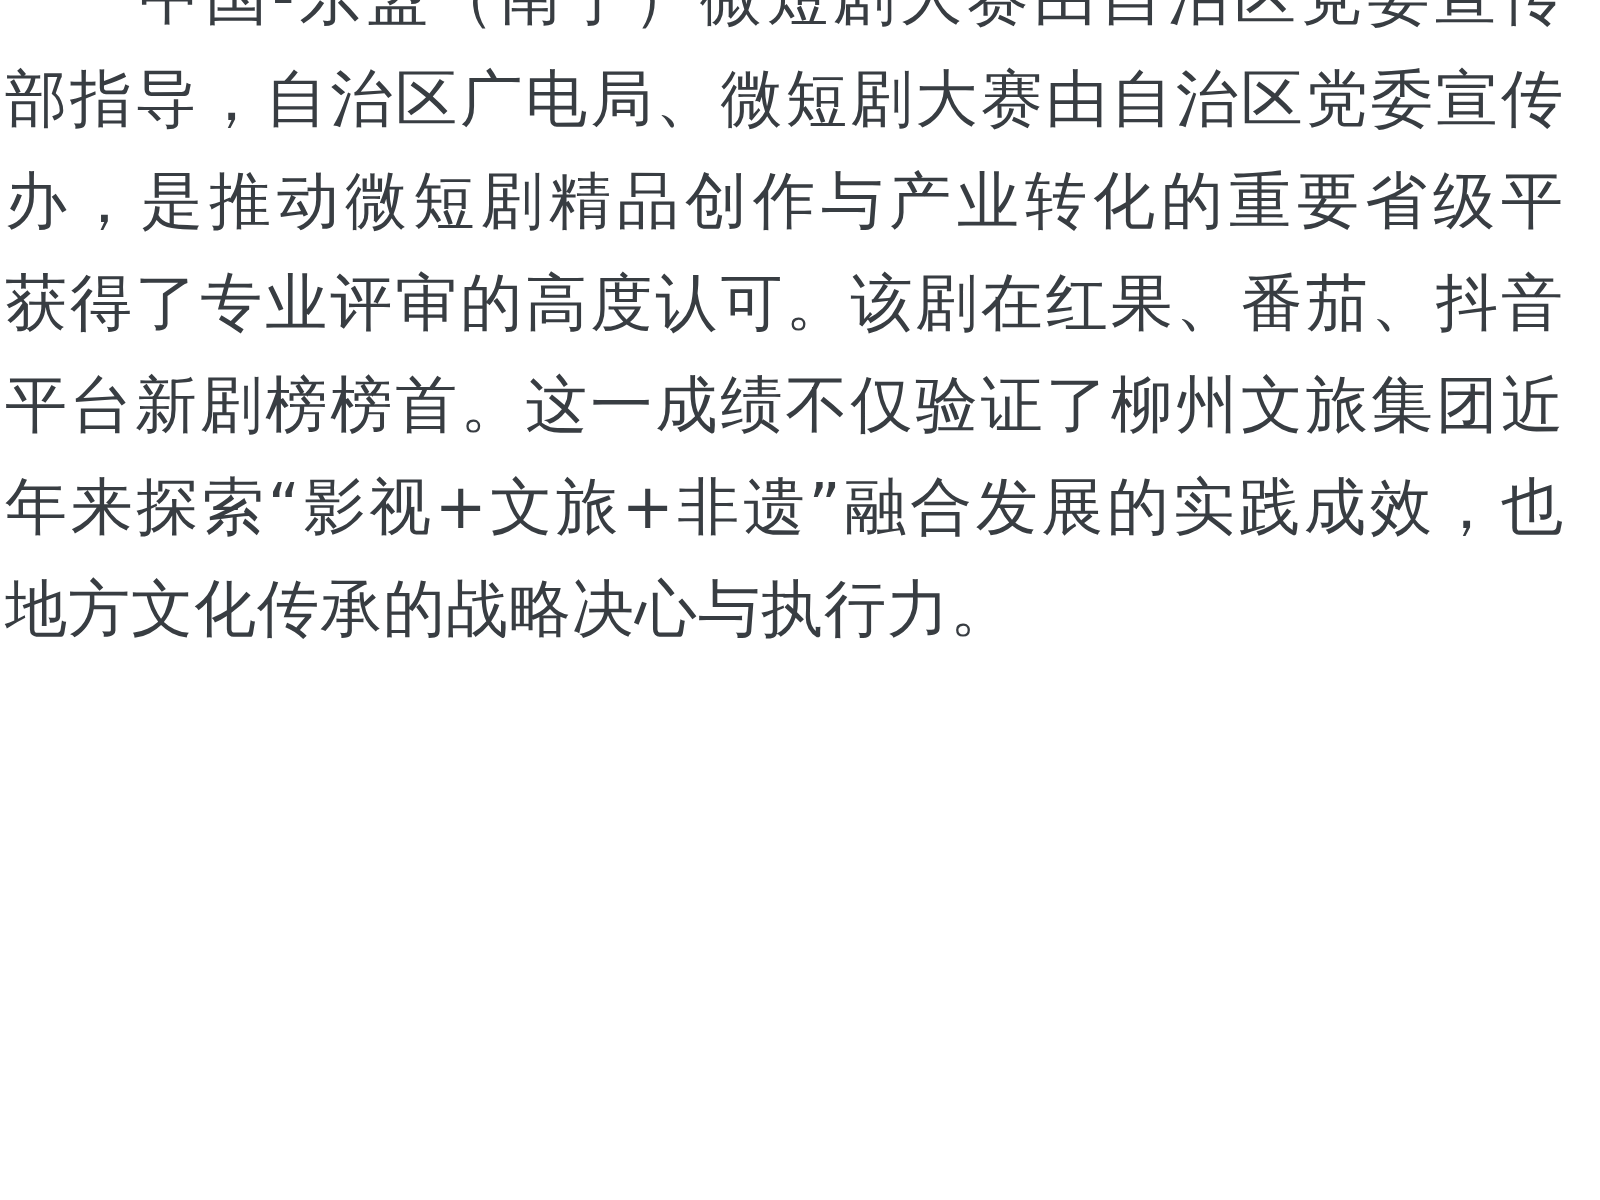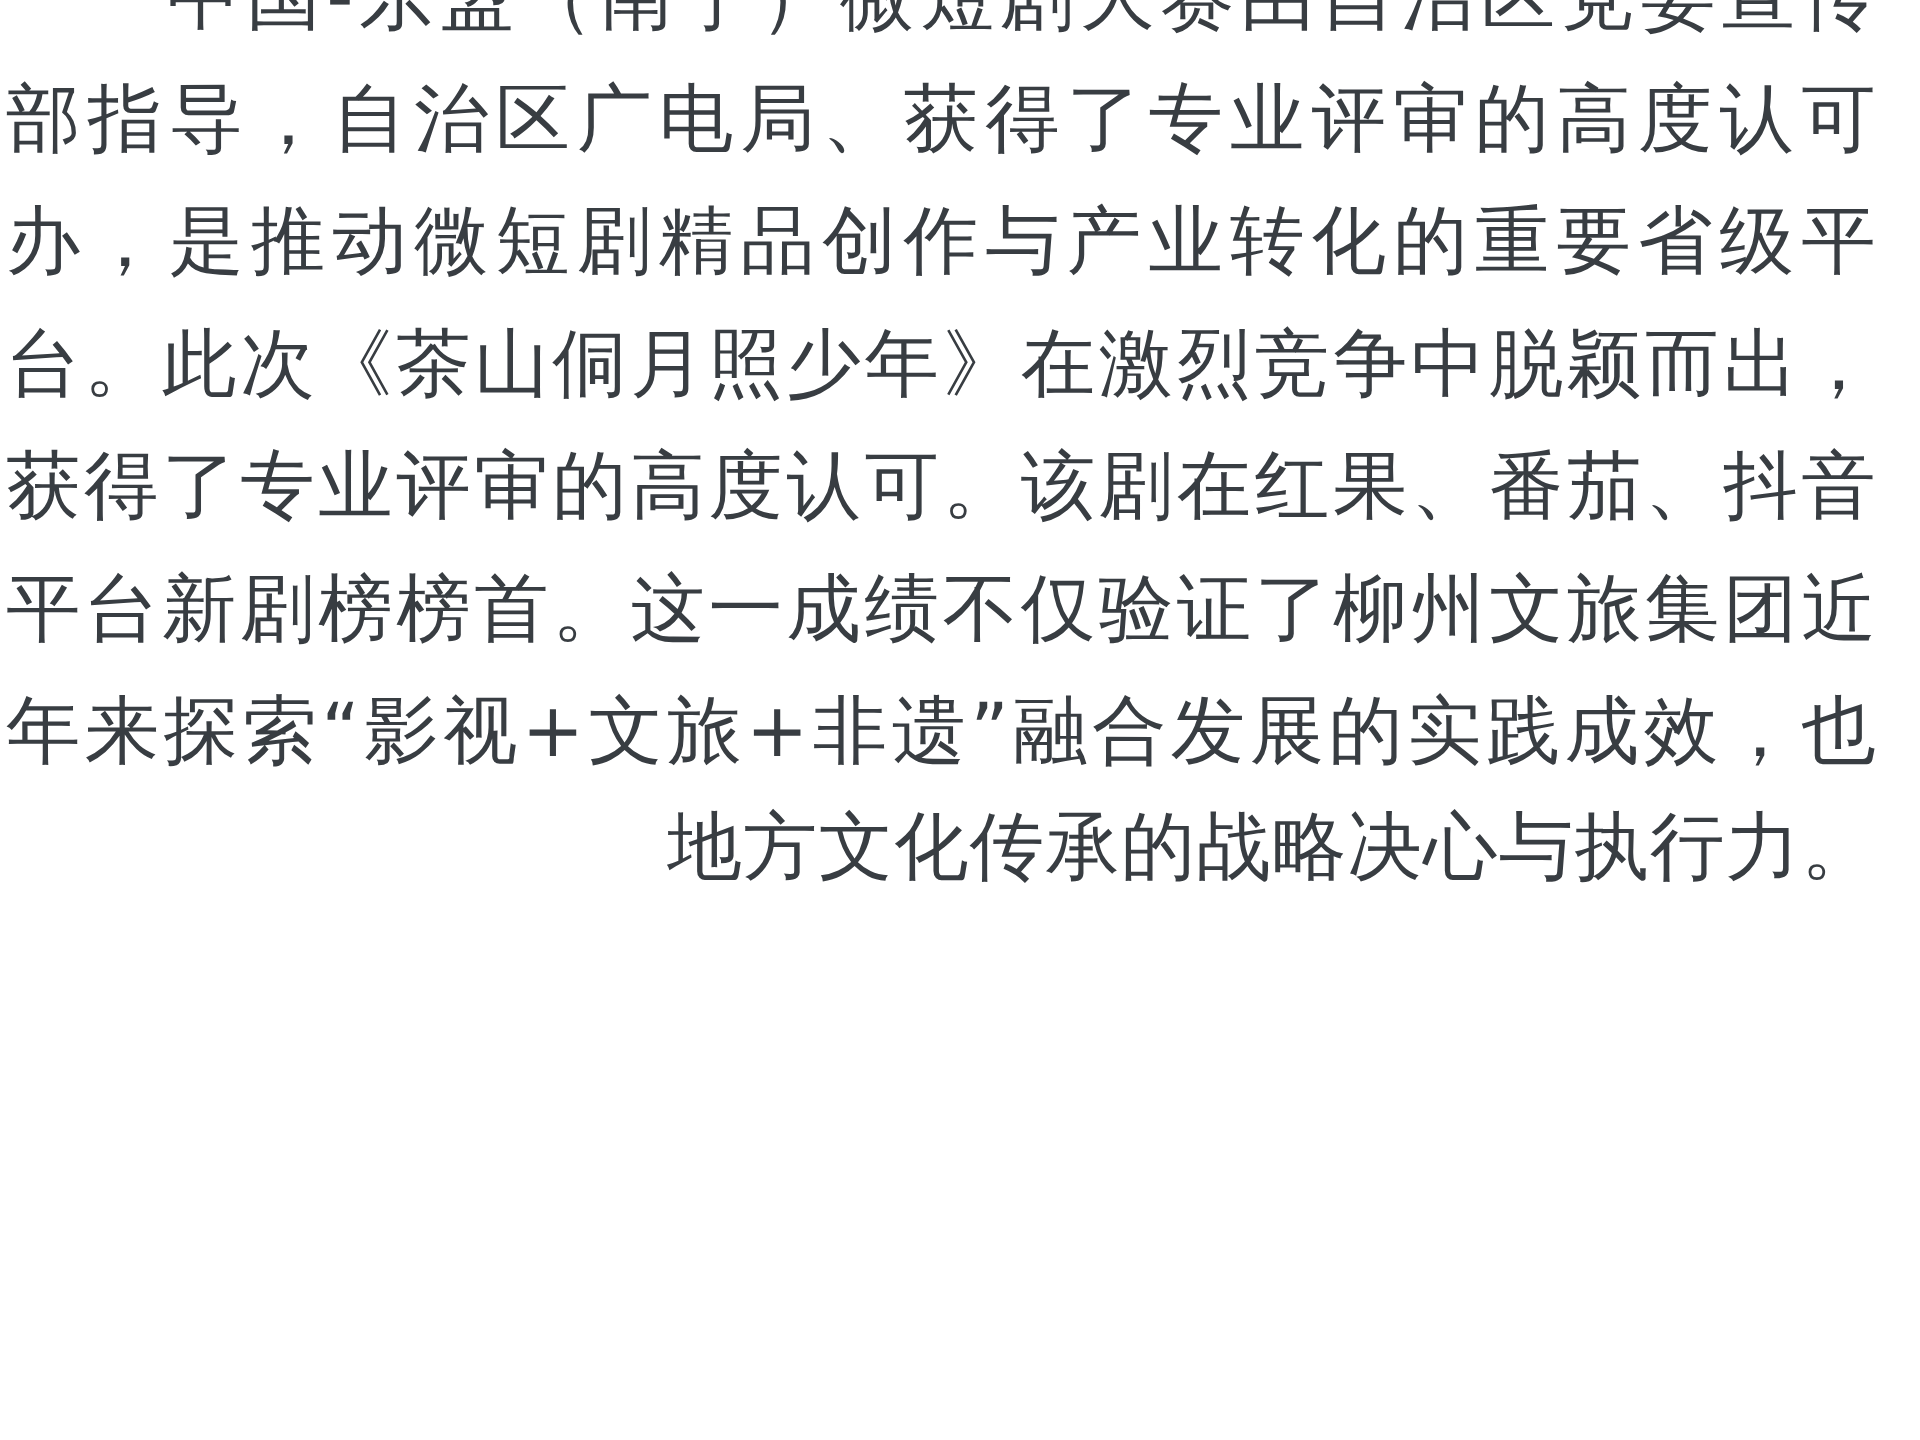--- a/index.html
+++ b/index.html
@@ -23,30 +23,28 @@
     color: #383d42;
     letter-spacing: 1px;
   }
   .article .line {
     height: 102px;
     text-align: justify;
     text-align-last: justify;
     white-space: pre-wrap;       
   }
   .article .line.last {
-    text-align: right;
+    text-align: left;
     text-align-last: auto;
-    font-family: Liberation Mono, monospace;
   }
 </style>
 </head>
 <body>
 
 <div class="article">
   <div class="line">　　中国-东盟（南宁）微短剧大赛由自治区党委宣传</div>
-  <div class="line">部指导，自治区广电局、获得了专业评审的高度认可</div>
+  <div class="line">部指导，自治区广电局、微短剧大赛由自治区党委宣传</div>
   <div class="line">办，是推动微短剧精品创作与产业转化的重要省级平</div>
-  <div class="line">台。此次《茶山侗月照少年》在激烈竞争中脱颖而出，</div>
   <div class="line">获得了专业评审的高度认可。该剧在红果、番茄、抖音</div>
   <div class="line">平台新剧榜榜首。这一成绩不仅验证了柳州文旅集团近</div>
   <div class="line">年来探索“影视+文旅+非遗”融合发展的实践成效，也</div>
   <div class="line last">地方文化传承的战略决心与执行力。</div>
 </div>
 
 </body></html>

